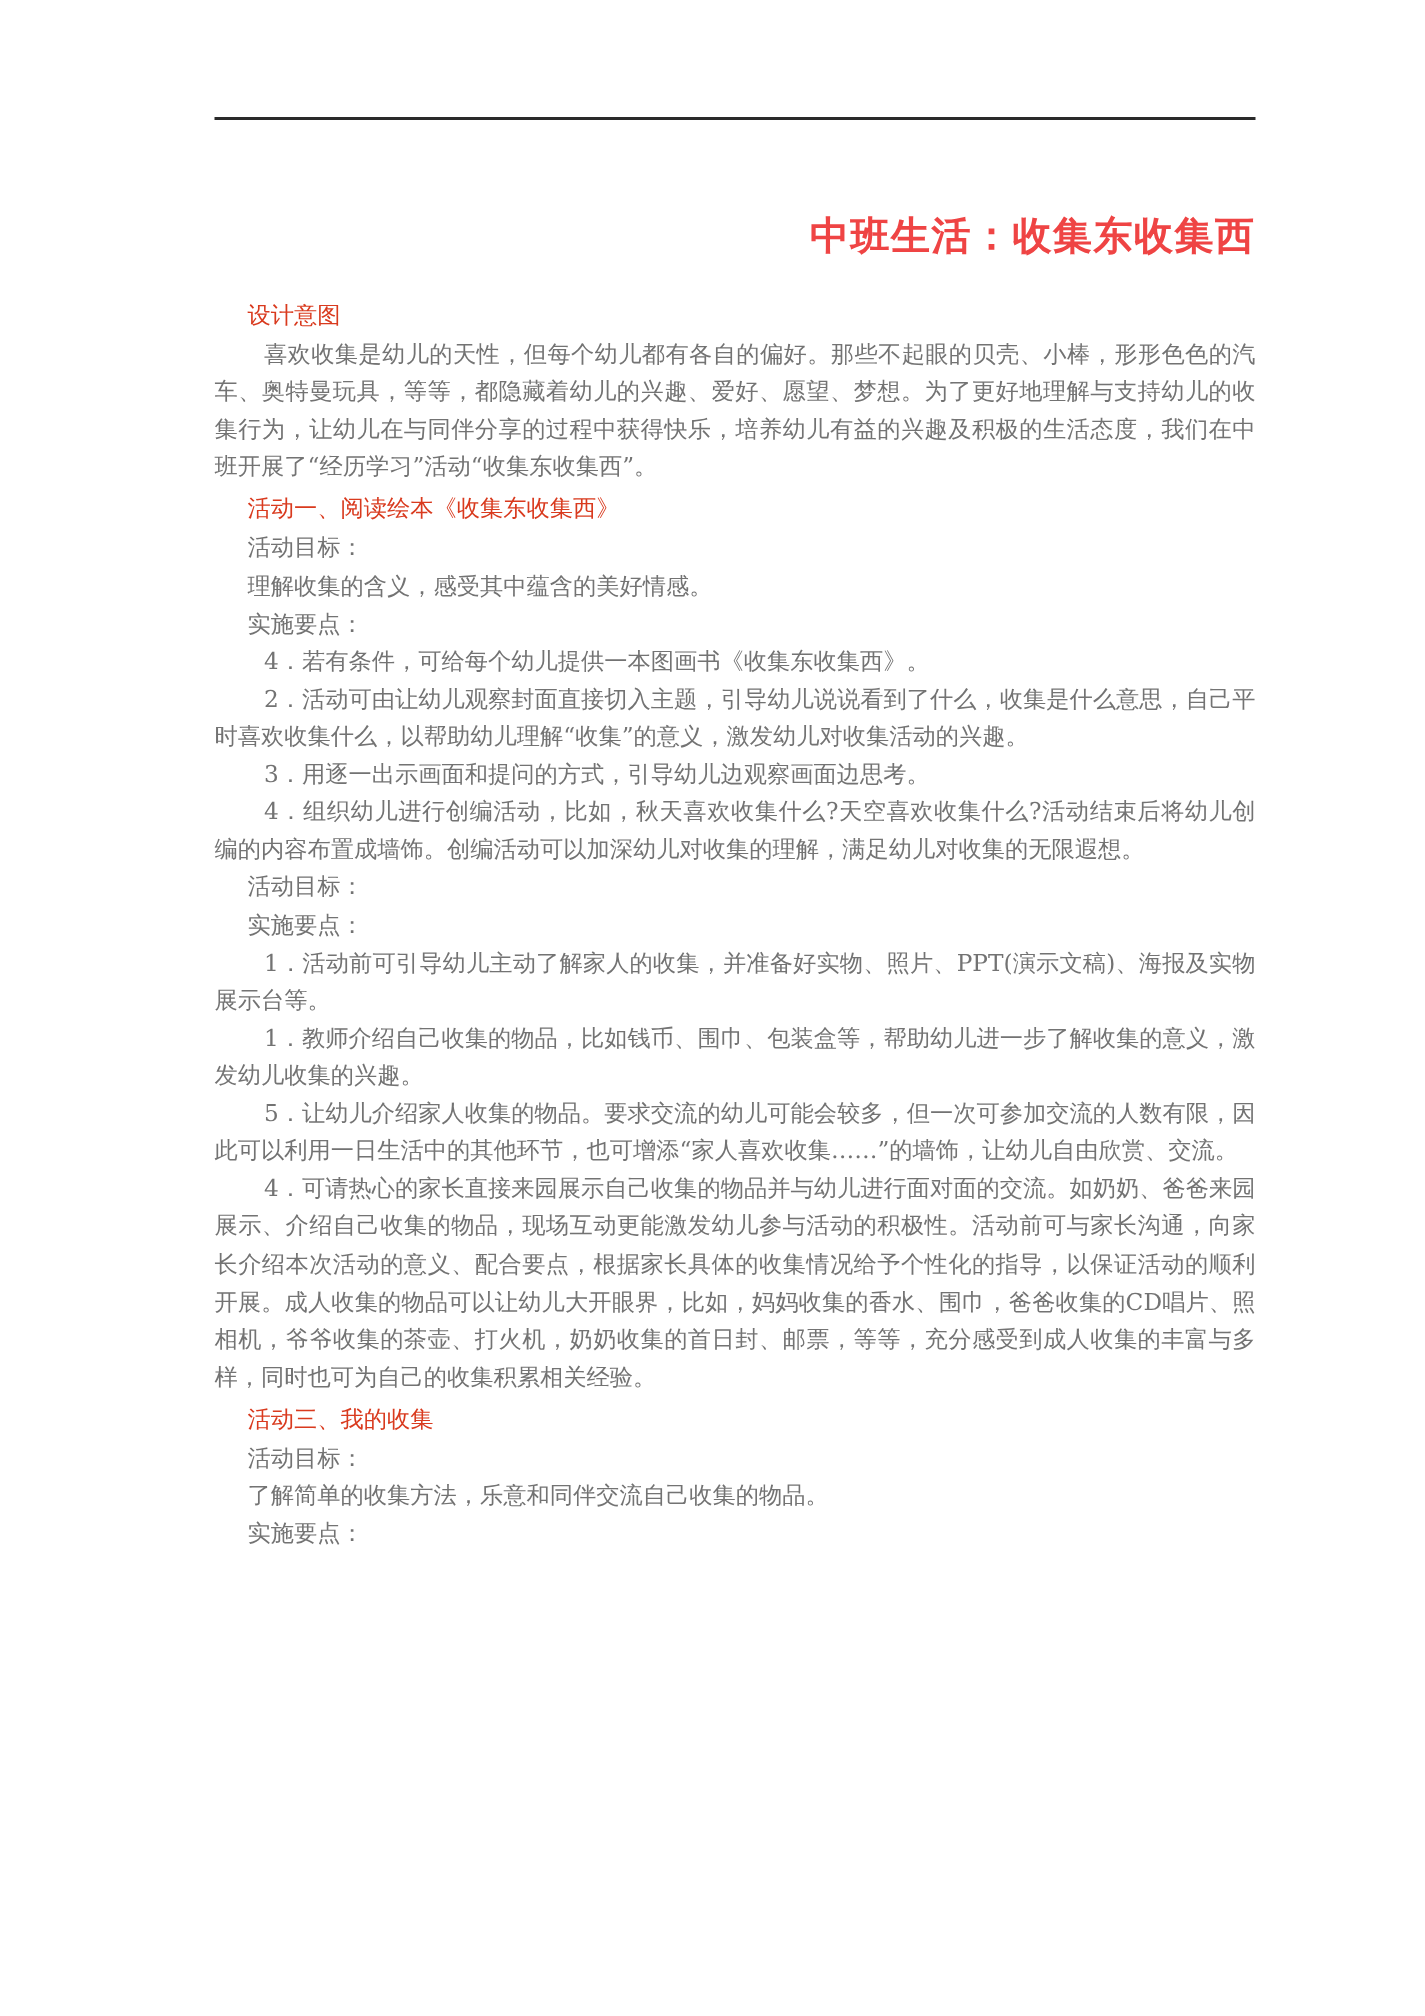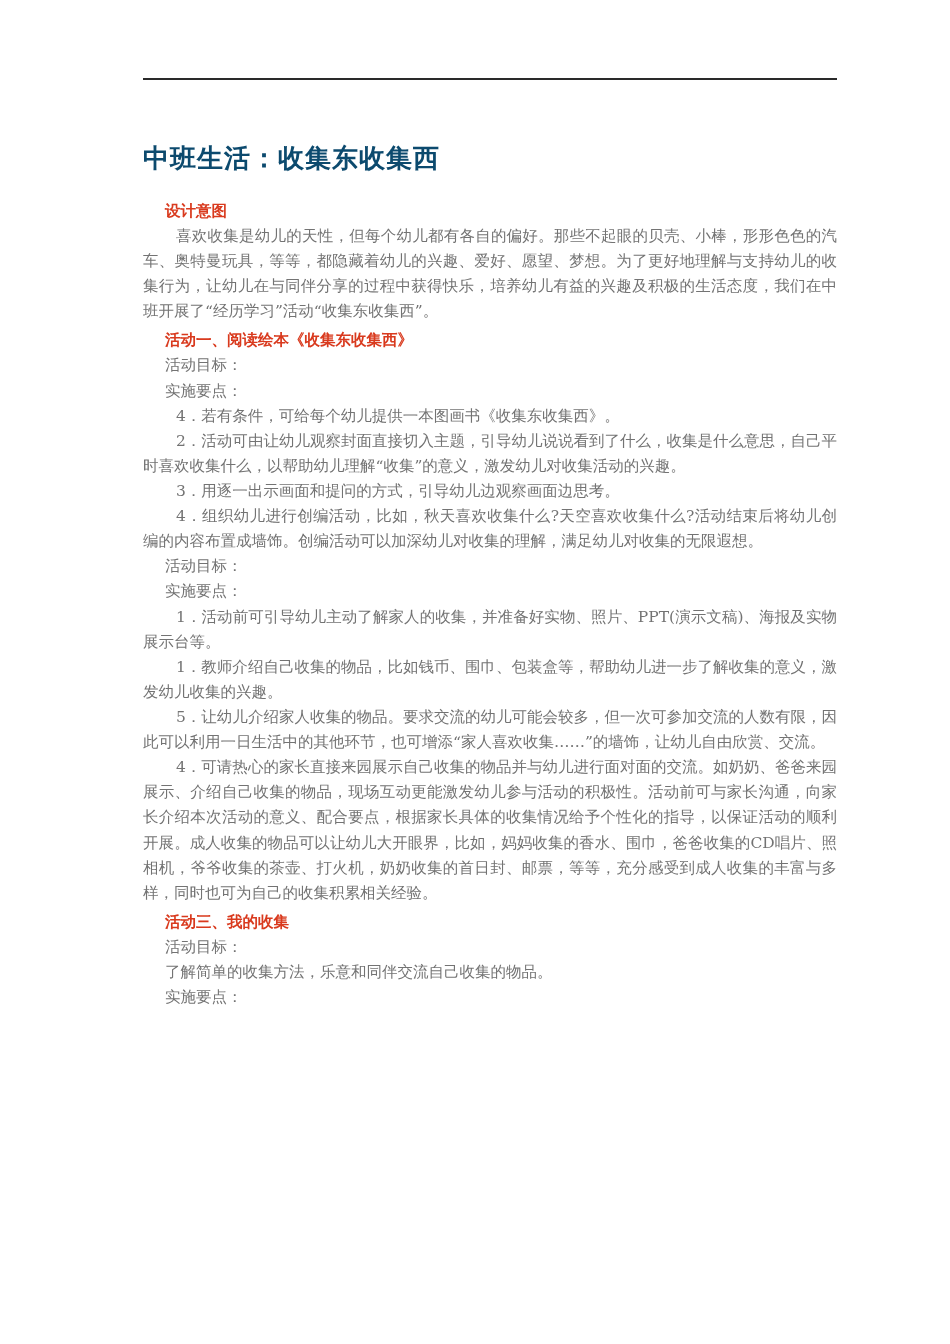--- a/index.html
+++ b/index.html
@@ -28,29 +28,29 @@
   .top-rule {
     width: 694px;
     height: 0;
     border-top: 2px solid #2a2a2a;
     margin: 0 0 62px 0;
   }
   .doc-title {
     font-family: "DejaVu Serif", "Liberation Serif", serif;
     font-size: 26px;
     font-weight: bold;
-    color: #0c4a6e;
-    text-align: left;
+    color: #ef4444;
+    text-align: right;
     letter-spacing: 1px;
     margin: 0 0 22px 0;
     line-height: 1.3;
   }
   .sec-head {
     font-size: 15.5px;
-    font-weight: bold;
+    font-weight: normal;
     color: #d93a1e;
     line-height: 1.62;
     margin: 3px 0 1px 0;
     text-indent: 22px;
   }
   .para {
     font-size: 15.5px;
     color: #737373;
     line-height: 1.62;
     margin: 0;
@@ -66,20 +66,21 @@
 
 <div class="page">
   <div class="content">
     <div class="top-rule"></div>
     <h1 class="doc-title">中班生活：收集东收集西</h1>
     <div id="blocks">
         <p class="sec-head">设计意图</p>
         <p class="para">喜欢收集是幼儿的天性，但每个幼儿都有各自的偏好。那些不起眼的贝壳、小棒，形形色色的汽车、奥特曼玩具，等等，都隐藏着幼儿的兴趣、爱好、愿望、梦想。为了更好地理解与支持幼儿的收集行为，让幼儿在与同伴分享的过程中获得快乐，培养幼儿有益的兴趣及积极的生活态度，我们在中班开展了“经历学习”活动“收集东收集西”。</p>
         <p class="sec-head">活动一、阅读绘本《收集东收集西》</p>
         <p class="para label">活动目标：</p>
+        <p class="para label">理解收集的含义，感受其中蕴含的美好情感。</p>
         <p class="para label">实施要点：</p>
         <p class="para">4．若有条件，可给每个幼儿提供一本图画书《收集东收集西》。</p>
         <p class="para">2．活动可由让幼儿观察封面直接切入主题，引导幼儿说说看到了什么，收集是什么意思，自己平时喜欢收集什么，以帮助幼儿理解“收集”的意义，激发幼儿对收集活动的兴趣。</p>
         <p class="para">3．用逐一出示画面和提问的方式，引导幼儿边观察画面边思考。</p>
         <p class="para">4．组织幼儿进行创编活动，比如，秋天喜欢收集什么?天空喜欢收集什么?活动结束后将幼儿创编的内容布置成墙饰。创编活动可以加深幼儿对收集的理解，满足幼儿对收集的无限遐想。</p>
         <p class="para label">活动目标：</p>
         <p class="para label">实施要点：</p>
         <p class="para">1．活动前可引导幼儿主动了解家人的收集，并准备好实物、照片、PPT(演示文稿)、海报及实物展示台等。</p>
         <p class="para">1．教师介绍自己收集的物品，比如钱币、围巾、包装盒等，帮助幼儿进一步了解收集的意义，激发幼儿收集的兴趣。</p>
         <p class="para">5．让幼儿介绍家人收集的物品。要求交流的幼儿可能会较多，但一次可参加交流的人数有限，因此可以利用一日生活中的其他环节，也可增添“家人喜欢收集……”的墙饰，让幼儿自由欣赏、交流。</p>

